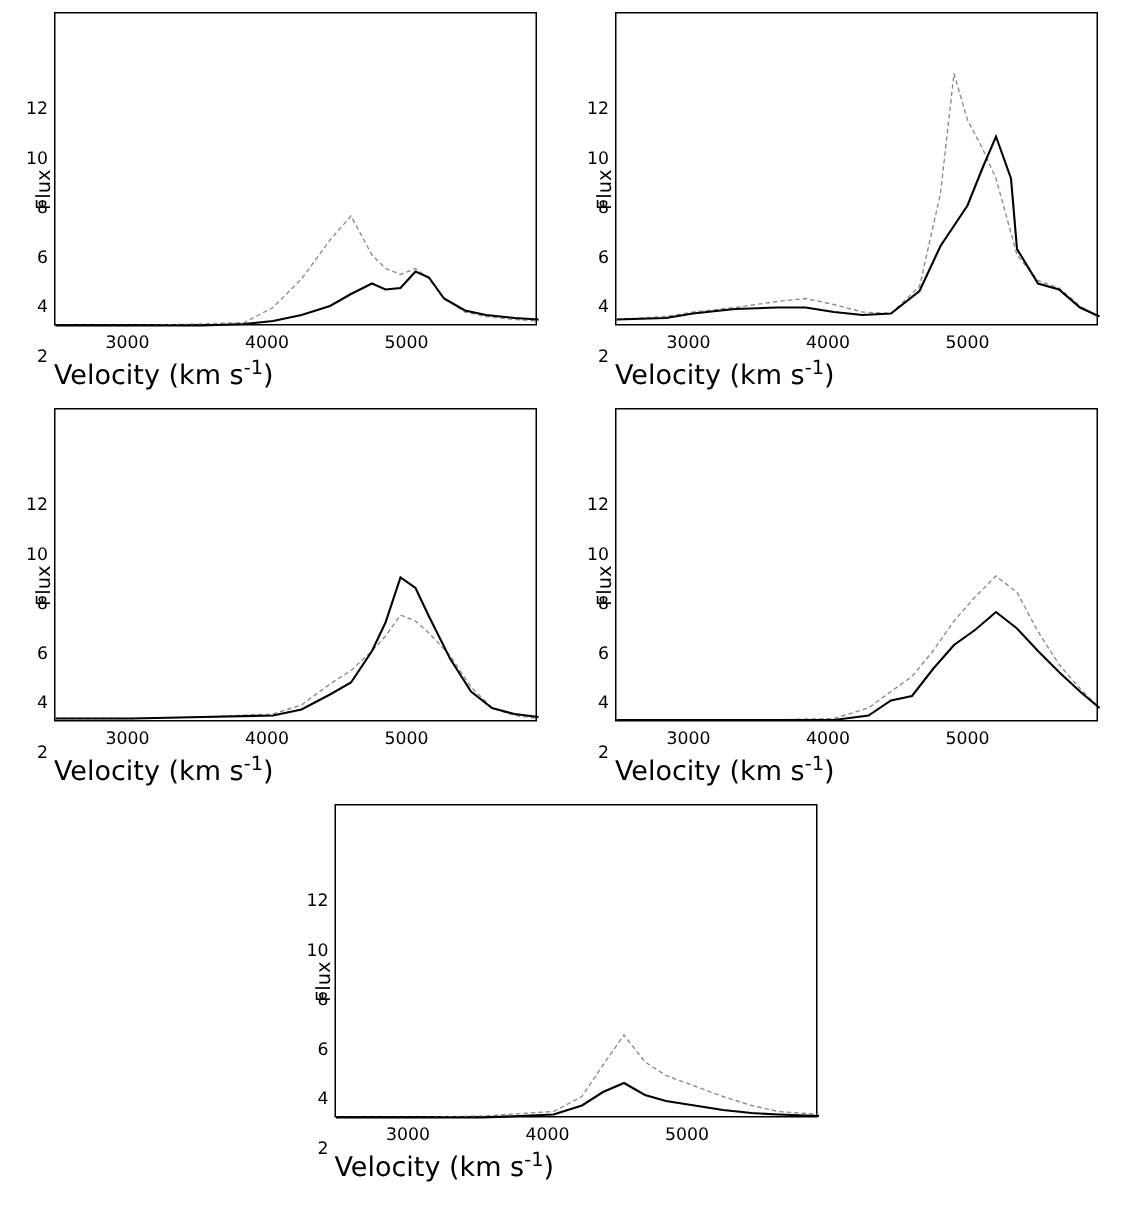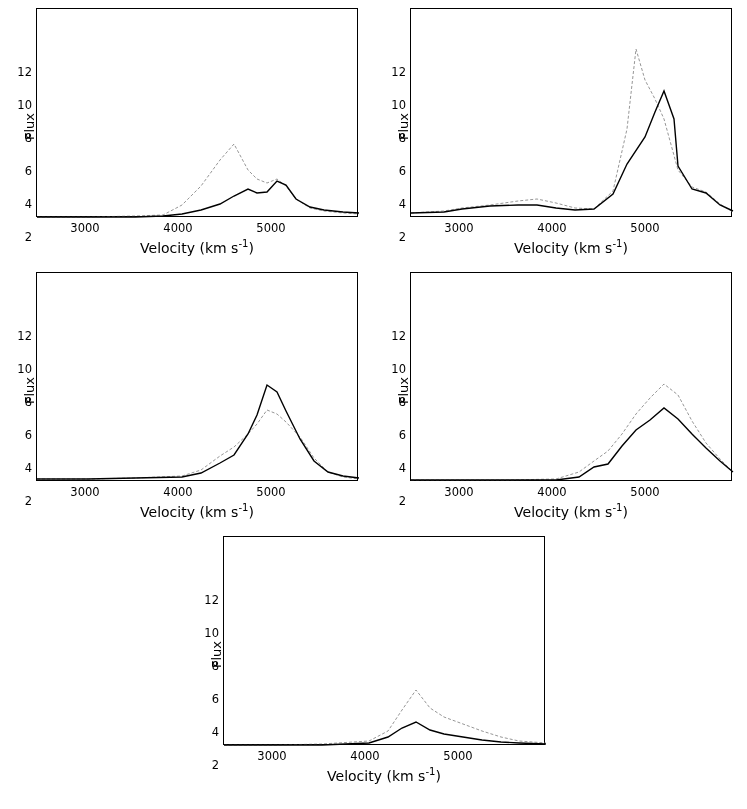--- a/index.html
+++ b/index.html
@@ -37,24 +37,23 @@
   .ylabel {
     position: absolute;
     font-size: 13px;
     color: #000;
     transform: rotate(-90deg);
     transform-origin: left top;
     white-space: nowrap;
   }
   .xlabel {
     position: absolute;
-    font-size: 14px;
-    color: #000;
-    white-space: nowrap;
-    text-align: center;
+    font-size: 18px;
+    color: #000;
+    white-space: nowrap;
   }
   .tick-label-y {
     position: absolute;
     font-size: 11.5px;
     color: #000;
     text-align: right;
     white-space: nowrap;
     margin-top: 28px;
   }
   .tick-label-x {

